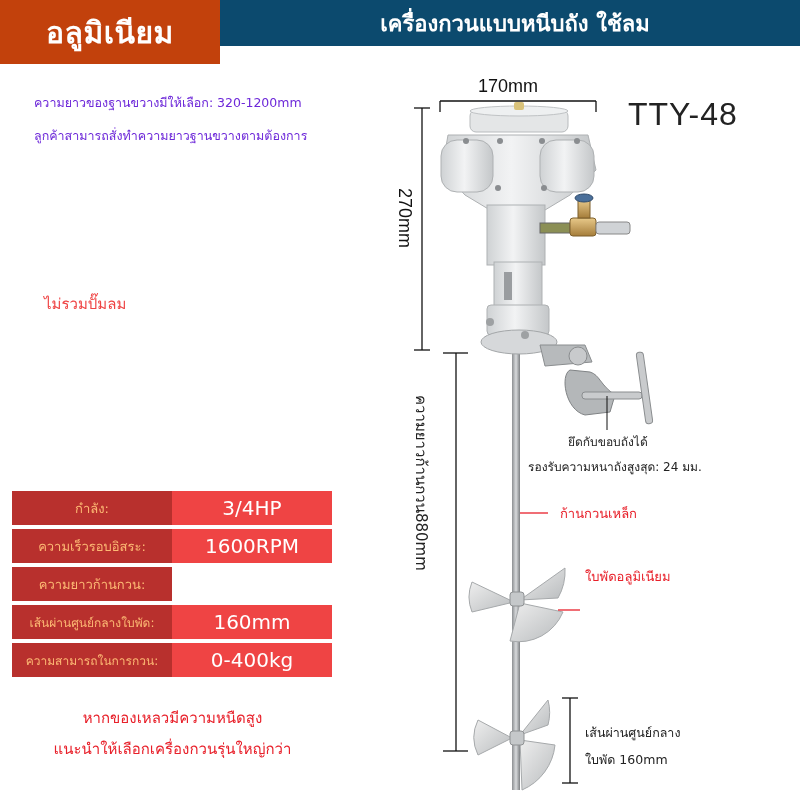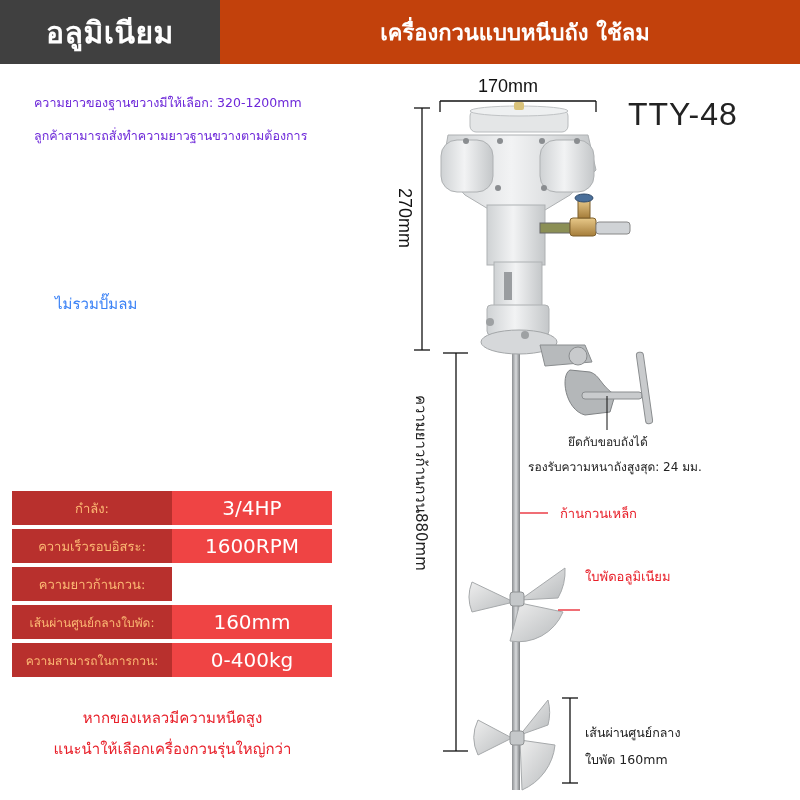--- a/index.html
+++ b/index.html
@@ -1,27 +1,27 @@
 <!DOCTYPE html>
 <html><head>
 <meta charset="utf-8">
 <style>
   * { margin:0; padding:0; box-sizing:border-box; }
   html, body { width:800px; height:800px; background:#ffffff; overflow:hidden; }
   body { position:relative; font-family:"DejaVu Sans", "Liberation Sans", sans-serif; color:#222; }
 
   .header { position:absolute; left:0; top:0; width:800px; height:64px; display:flex; }
-  .header-left { width:220px; height:64px; background:#404040; color:#fff; display:flex; align-items:center; justify-content:center; font-size:30px; font-weight:bold; letter-spacing:0.5px; }
-  .header-right { flex:1; height:64px; background:#c2410c; color:#fff; display:flex; align-items:center; justify-content:center; font-size:22px; font-weight:bold; padding-left:10px; }
+  .header-left { width:220px; height:64px; background:#c2410c; color:#fff; display:flex; align-items:center; justify-content:center; font-size:30px; font-weight:bold; letter-spacing:0.5px; }
+  .header-right { flex:1; height:46px; background:#0c4a6e; color:#fff; display:flex; align-items:center; justify-content:center; font-size:22px; font-weight:bold; padding-left:10px; }
 
   .note { position:absolute; left:34px; font-size:12.5px; color:#6d28d9; white-space:nowrap; }
   .note1 { top:93px; }
   .note2 { top:126px; }
 
-  .no-pump { position:absolute; left:55px; top:292px; font-size:15px; color:#3b82f6; }
+  .no-pump { position:absolute; left:44px; top:292px; font-size:15px; color:#ef4444; }
 
   .specs { position:absolute; left:12px; top:491px; width:320px; }
   .spec-row { display:flex; height:34px; margin-bottom:4px; }
   .spec-label { width:160px; background:#b8302d; color:#fdba74; display:flex; align-items:center; justify-content:center; font-size:13px; white-space:nowrap; }
   .spec-value { width:160px; background:#ef4444; color:#fff; display:flex; align-items:center; justify-content:center; font-size:20px; }
 
   .warn { position:absolute; left:0; width:345px; text-align:center; font-size:15px; color:#e8202a; }
   .warn1 { top:706px; }
   .warn2 { top:737px;font-family:Liberation Serif, serif; }
 

